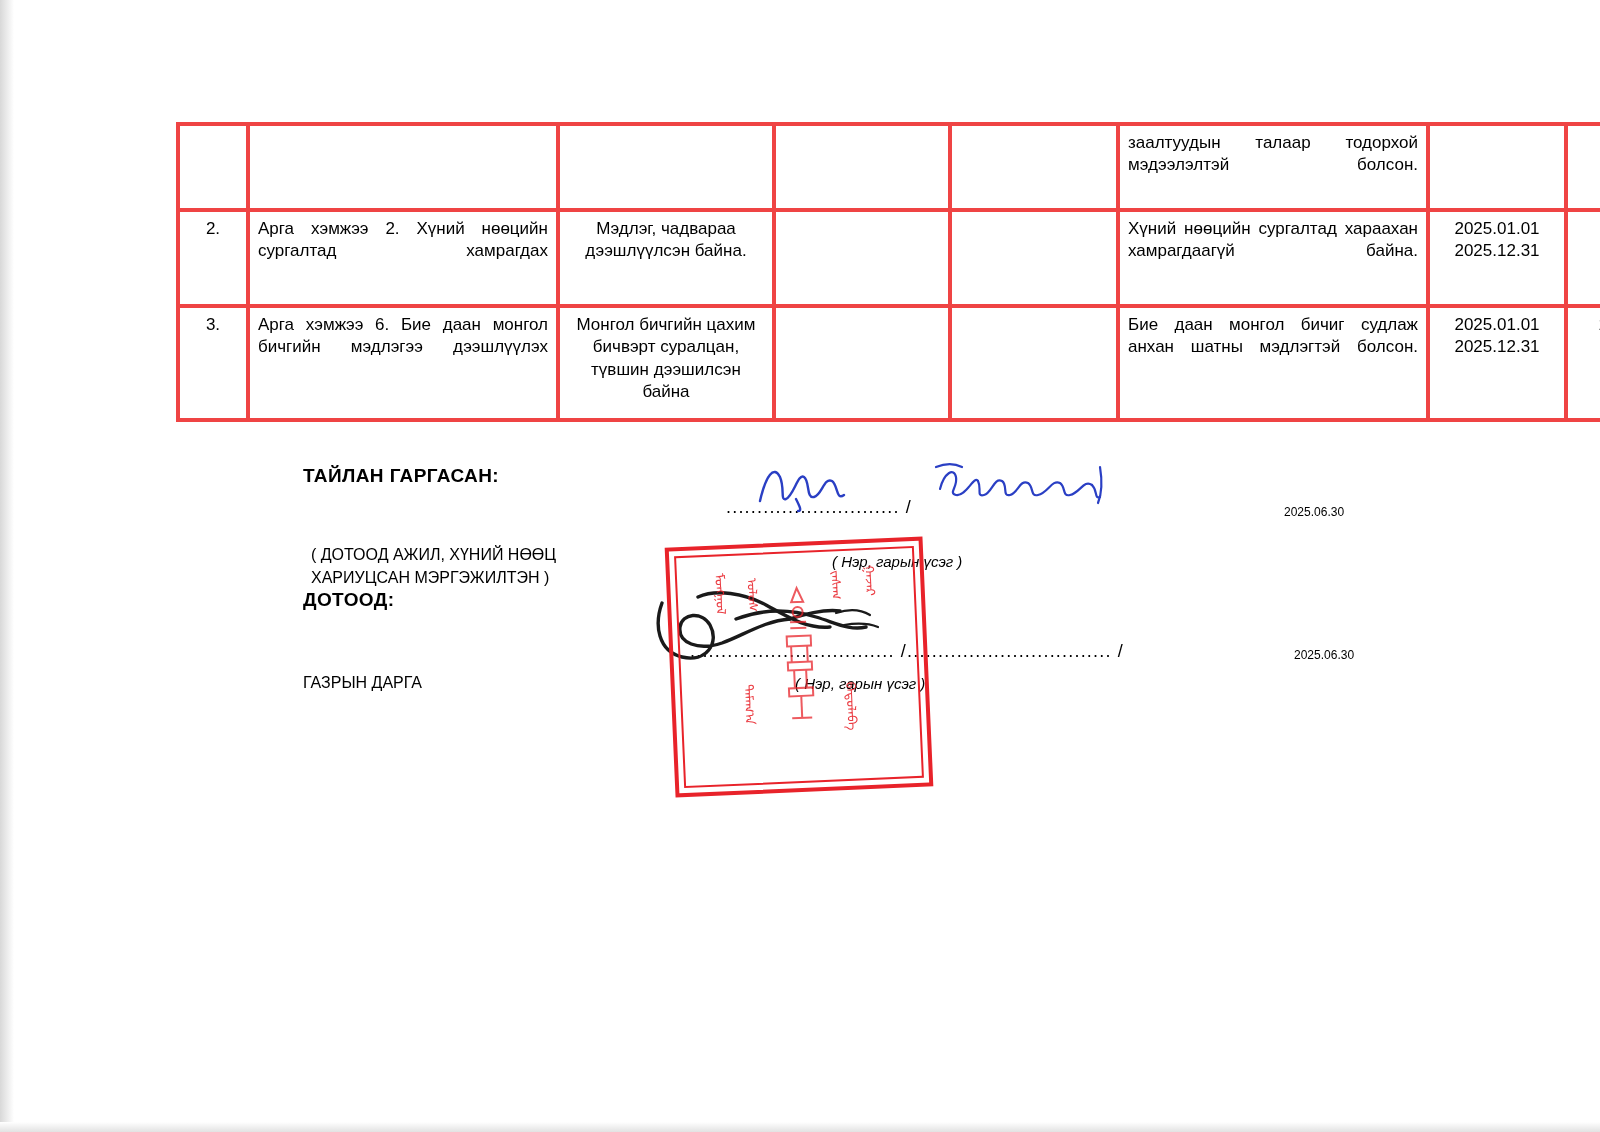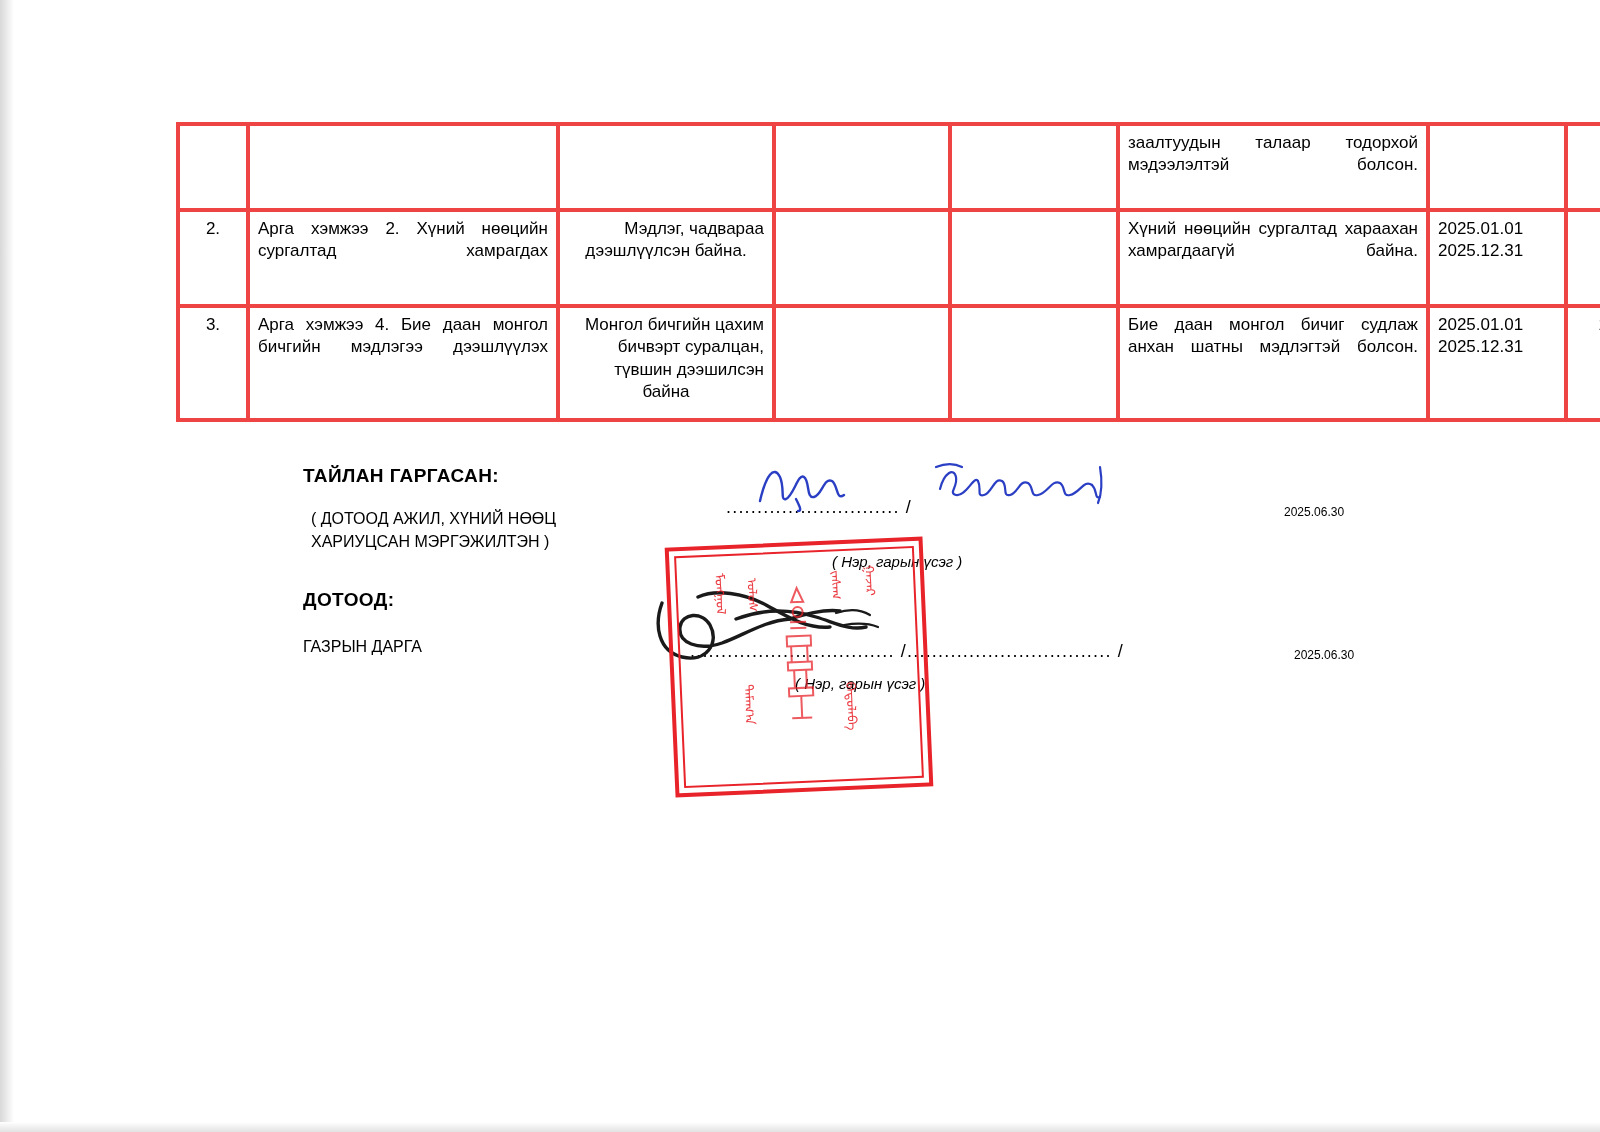--- a/index.html
+++ b/index.html
@@ -31,48 +31,49 @@
     padding: 6px 8px 8px 8px;
     font-size: 17px;
     line-height: 1.32;
   }
   .c-num      { width: 50px;  text-align: center; vertical-align: middle; }
   .c-measure  { width: 290px; text-align: justify; text-align-last: justify; }
   .c-result   { width: 196px; text-align: center; }
   .c-blank1   { width: 156px; }
   .c-blank2   { width: 148px; }
   .c-status   { width: 290px; text-align: justify; text-align-last: justify; }
-  .c-date     { width: 118px; text-align: left; vertical-align: middle; line-height: 1.5; }
+  .c-date     { width: 118px; text-align: center; vertical-align: middle; line-height: 1.5; }
   .c-pct      { width: 88px;  text-align: center; vertical-align: middle; }
 
   .row-partial .c-status { vertical-align: top; }
   .row-partial td { height: 68px; }
   .row-2 td { height: 78px; }
   .row-3 td { height: 96px; }
-  .center-block { text-align: right; text-align-last: center; }
+  .center-block { text-align: center; text-align-last: center; }
   .pct-top { vertical-align: top; padding-top: 6px; }
 
   
   .sig-area {
     position: absolute;
     left: 0;
     top: 445px;
     width: 1600px;
     height: 400px;
   }
   .sig-label-bold {
     position: absolute;
     font-size: 19px;
     font-weight: bold;
     letter-spacing: 0.4px;
   }
   .sig-label {
     position: absolute;
     font-size: 16px;
     line-height: 1.45;
+    margin-top: 36px;
   }
   .sig-caption {
     position: absolute;
     font-size: 15px;
     font-style: italic;
   }
   .sig-date {
     position: absolute;
     font-size: 12px;
   }
@@ -197,21 +198,21 @@
       <td class="c-status">Хүний нөөцийн сургалтад хараахан хамрагдаагүй байна.</td>
       <td class="c-date">
         <div>2025.01.01</div>
         <div>2025.12.31</div>
       </td>
       <td class="c-pct pct-top">80</td>
     </tr>
 
     <tr class="row-3">
       <td class="c-num">3.</td>
-      <td class="c-measure">Арга хэмжээ 4. Бие даан монгол бичгийн мэдлэгээ дээшлүүлэх</td>
+      <td class="c-measure">Арга хэмжээ 6. Бие даан монгол бичгийн мэдлэгээ дээшлүүлэх</td>
       <td class="c-result center-block">Монгол бичгийн цахим бичвэрт суралцан, түвшин дээшилсэн байна</td>
       <td class="c-blank1"></td>
       <td class="c-blank2"></td>
       <td class="c-status">Бие даан монгол бичиг судлаж анхан шатны мэдлэгтэй болсон.</td>
       <td class="c-date">
         <div>2025.01.01</div>
         <div>2025.12.31</div>
       </td>
       <td class="c-pct">100%</td>
     </tr>

